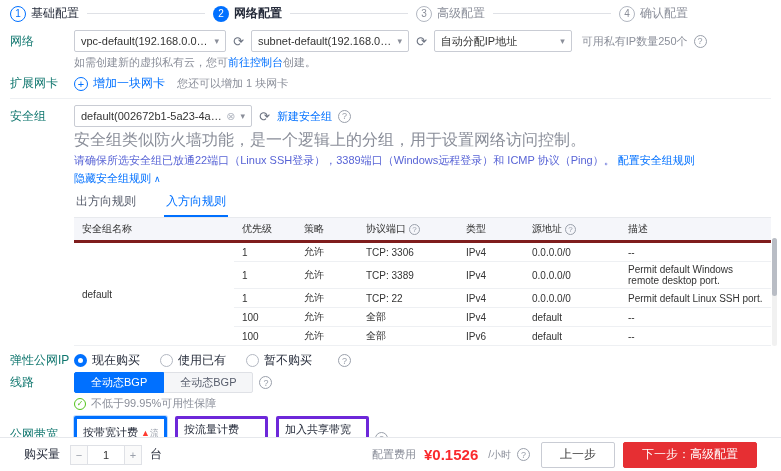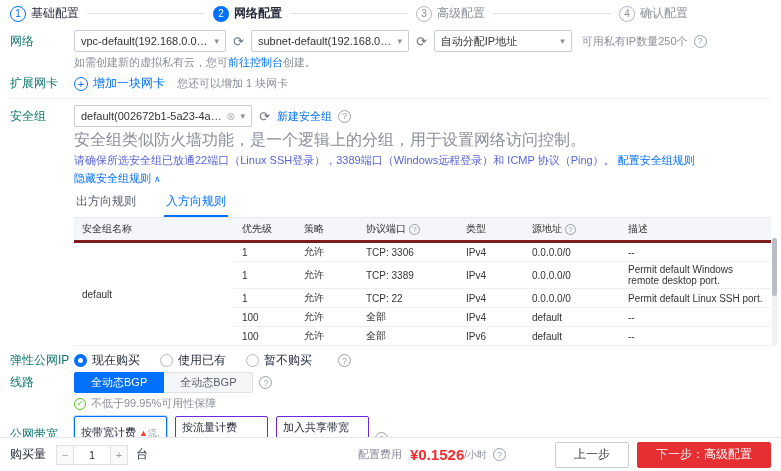--- a/index.html
+++ b/index.html
@@ -77,43 +77,43 @@
   
   .seggrp { display:inline-flex; }
   .seg { height:21px; padding:0 16px; font-size:11px; display:inline-flex; align-items:center;
     border:1px solid #dfe1e6; background:#f5f6f8; color:#575d6c; cursor:pointer; margin-left:-1px; }
   .seg:first-child { margin-left:0; border-radius:2px 0 0 2px; }
   .seg:last-child { border-radius:0 2px 2px 0; }
   .seg.on { background:#0070ff; border-color:#0070ff; color:#fff; z-index:1; }
 
   
   .cards { display:flex; gap:8px; align-items:flex-start; }
-  .card { width:93px; height:33px; border:1px solid #6d28d9; border-radius:2px;
+  .card { width:93px; height:33px; border:3px solid #6d28d9; border-radius:2px;
     padding:3px 6px; cursor:pointer; background:#fff; }
   .card.sel { border-color:#0070ff; box-shadow:0 0 0 1px rgba(0,112,255,.25); }
   .card .t { font-size:11px; color:#252b3a; display:flex; align-items:center; gap:3px; white-space:nowrap; }
   .card .s { font-size:9px; color:#9aa0ab; margin-top:2px; white-space:nowrap; overflow:hidden; text-overflow:ellipsis; }
   .flame { color:#ff3b30; font-size:9px; }
   .stp { display:inline-flex; align-items:center; }
   .sbtn { width:18px; height:20px; border:1px solid #dfe1e6; display:inline-flex;
     align-items:center; justify-content:center; color:#9aa0ab; background:#fafafa;
     font-size:11px; cursor:pointer; }
   .sval { width:36px; height:20px; border-top:1px solid #dfe1e6; border-bottom:1px solid #dfe1e6;
     display:inline-flex; align-items:center; justify-content:center; font-size:11px;
     color:#9aa0ab; background:#fff; }
 
   
   .footer { height:34px; border-top:1px solid #e6e8ec; display:flex; align-items:center;
-    padding:0 10px; background:#fff; flex:none; }
+    padding:0 24px; background:#fff; flex:none; }
   .footer .stp .sval { color:#333; }
   .unit { font-size:12px; margin-left:8px; }
   .feeblock { display:flex; align-items:center; margin-left:210px; }
   .feelab { color:#8a8e99; font-size:11px; margin-right:8px; }
   .price { color:#fa2a2d; font-size:15px; font-weight:bold; }
-  .priceunit { color:#8a8e99; font-size:10px; margin-left:0; }
+  .priceunit { color:#8a8e99; font-size:10px; margin-left:10px; }
   .btns { margin-left:auto; display:flex; gap:8px; }
   .btn { height:26px; padding:0 18px; border:1px solid #c9ccd4; background:#fff;
     font-size:12px; border-radius:2px; color:#333; cursor:pointer;
     font-family:"Liberation Sans","DejaVu Sans",sans-serif; }
   .btn.primary { background:#e62f33; border-color:#e62f33; color:#fff; }
 </style>
 </head>
 <body>
 
 <div class="page">

